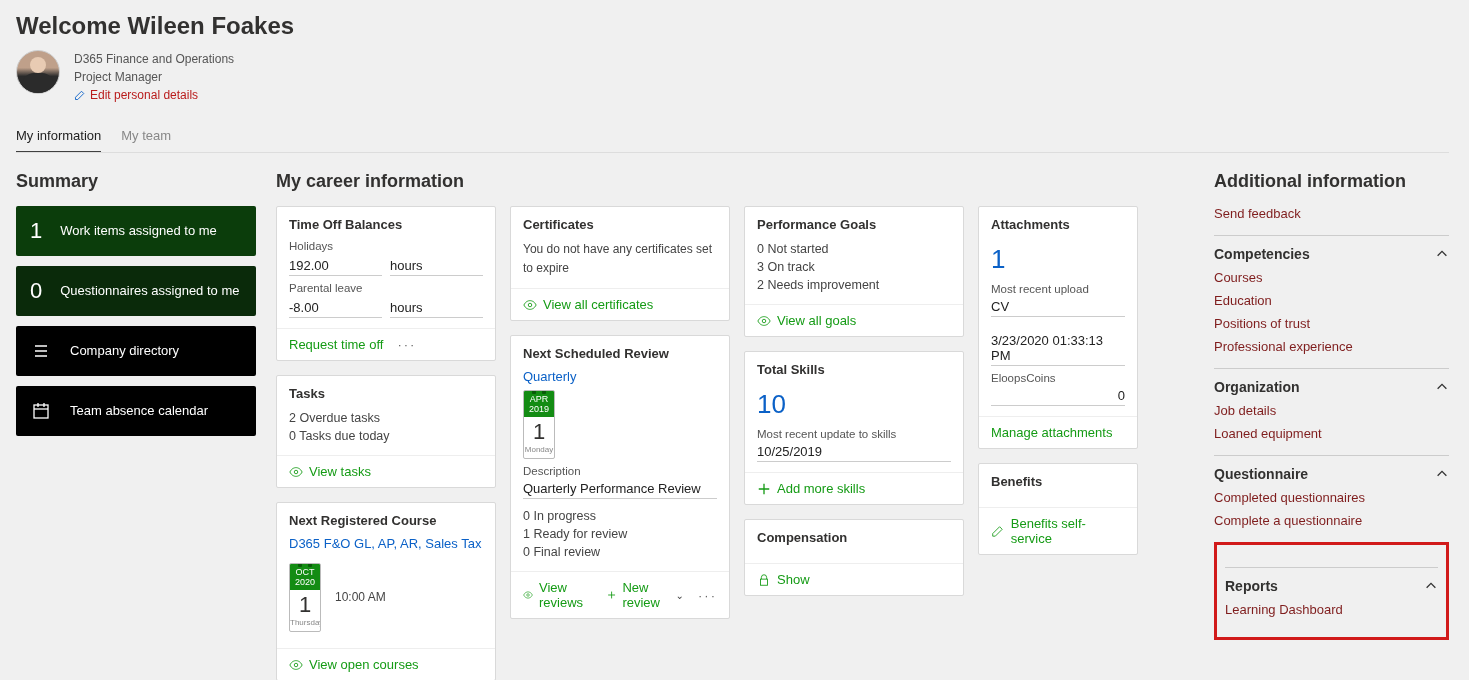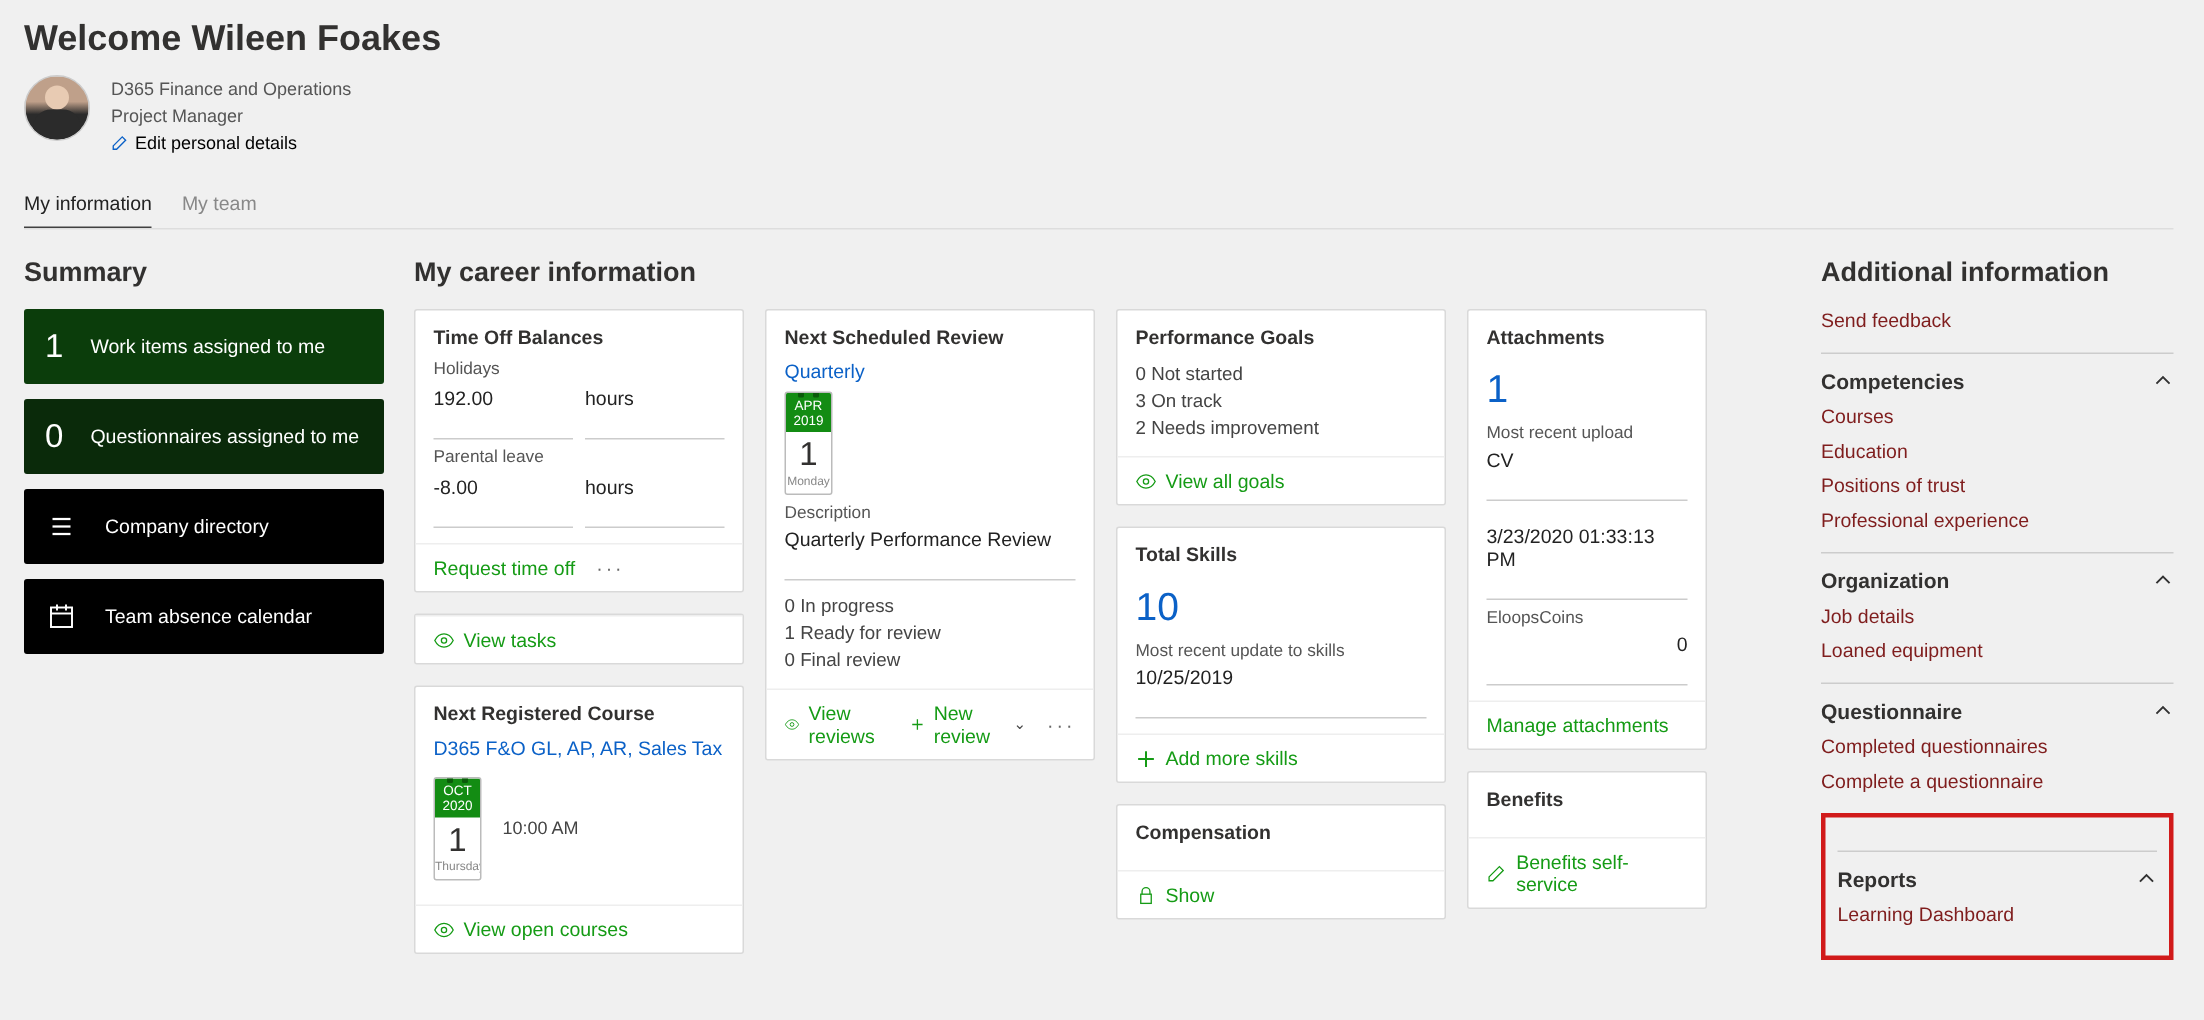--- a/index.html
+++ b/index.html
@@ -24,21 +24,21 @@
 }
 .avatar::before {
   content:""; position:absolute; top:6px; left:50%; transform:translateX(-50%);
   width:16px;height:16px;border-radius:50%;background:#e8cbb3;
 }
 .avatar::after {
   content:""; position:absolute; bottom:-2px; left:50%; transform:translateX(-50%);
   width:32px;height:22px;border-radius:12px 12px 0 0;background:#2b2b2b;
 }
 .profile-meta { font-size:12px; color:#555; line-height:1.5; }
-.edit-link { color:#000000; font-size:12px; display:inline-flex; align-items:center; gap:4px; cursor:pointer; }
+.edit-link { color:#b91c1c; font-size:12px; display:inline-flex; align-items:center; gap:4px; cursor:pointer; }
 .pencil { width:12px; height:12px; }
 
 .tabs { display:flex; gap:20px; border-bottom:1px solid #ddd; margin-bottom:18px; font-size:13px;}
 .tab { padding:4px 0 8px; color:#888; cursor:pointer; }
 .tab.active { color:#222; border-bottom:1px solid #404040; font-weight:500;}
 
 .layout { display:grid; grid-template-columns: 240px 1fr 235px; gap:20px; align-items:flex-start; }
 .section-title { font-size:18px; font-weight:600; margin-bottom:14px; }
 
 
@@ -51,21 +51,21 @@
 .tile .tileicon { width:22px; margin-right:18px; display:flex; justify-content:center; }
 
 
 .cards-wrap { display:flex; gap:14px; align-items:flex-start; flex-wrap:wrap; }
 .col { display:flex; flex-direction:column; gap:14px; width:220px; }
 .card { background:#fff; border:1px solid #d9d9d9; border-radius:2px; }
 .card .pad { padding:10px 12px; }
 .card-title { font-size:13px; font-weight:600; margin-bottom:8px; }
 .field-label { font-size:11.5px; color:#555; margin-top:6px; }
 .field-row { display:flex; gap:8px; margin-top:2px; }
-.input-like { border-bottom:1px solid #ccc; padding:4px 0 19px; font-size:13px; flex:1; color:#222;}
+.input-like { border-bottom:1px solid #ccc; padding:4px 0 2px; font-size:13px; flex:1; color:#222;}
 .input-like.right { text-align:right; }
 .card-actions { border-top:1px solid #eee; padding:8px 12px; display:flex; align-items:center; gap:14px; font-size:13px; color:#159b15; }
 .card-actions .icon { width:14px;height:14px; }
 .more { color:#666; letter-spacing:2px; cursor:pointer; }
 .linkblue { color:#0b61c7; font-size:13px; }
 .linkgreen { color:#159b15; font-size:13px; display:inline-flex; align-items:center; gap:6px; cursor:pointer; }
 .small { font-size:12px; color:#444; line-height:1.6; }
 .bignum { font-size:26px; color:#0b61c7; font-weight:400; padding:4px 0 2px; display:inline-block;}
 .cal {
   width:32px; border:1px solid #bbb; border-radius:2px; overflow:hidden; text-align:center; margin:6px 0;
@@ -172,20 +172,27 @@
                 <div class="input-like">hours</div>
               </div>
             </div>
             <div class="card-actions">
               <span class="linkgreen">Request time off</span>
               <span class="more">···</span>
             </div>
           </div>
 
           <div class="card">
+            <div class="pad">
+              <div class="card-title">Tasks</div>
+              <ul class="plain">
+                <li>2 Overdue tasks</li>
+                <li>0 Tasks due today</li>
+              </ul>
+            </div>
             <div class="card-actions">
               <span class="linkgreen">
                 <svg class="eye" viewBox="0 0 16 16">
                     <path d="M1 8c2-4 5-5 7-5s5 1 7 5c-2 4-5 5-7 5s-5-1-7-5z" fill="none" stroke="#159b15"></path>
                     <circle cx="8" cy="8" r="2" fill="none" stroke="#159b15"></circle>
                   </svg>
                 <span>View tasks</span>
               </span>
             </div>
           </div>
@@ -209,20 +216,35 @@
                     <path d="M1 8c2-4 5-5 7-5s5 1 7 5c-2 4-5 5-7 5s-5-1-7-5z" fill="none" stroke="#159b15"></path>
                     <circle cx="8" cy="8" r="2" fill="none" stroke="#159b15"></circle>
                   </svg>
                 <span>View open courses</span>
               </span>
             </div>
           </div>
         </div>
 
         <div class="col">
+          <div class="card">
+            <div class="pad">
+              <div class="card-title">Certificates</div>
+              <div class="small">You do not have any certificates set to expire</div>
+            </div>
+            <div class="card-actions">
+              <span class="linkgreen">
+                <svg class="eye" viewBox="0 0 16 16">
+                    <path d="M1 8c2-4 5-5 7-5s5 1 7 5c-2 4-5 5-7 5s-5-1-7-5z" fill="none" stroke="#159b15"></path>
+                    <circle cx="8" cy="8" r="2" fill="none" stroke="#159b15"></circle>
+                  </svg>
+                <span>View all certificates</span>
+              </span>
+            </div>
+          </div>
 
           <div class="card">
             <div class="pad">
               <div class="card-title">Next Scheduled Review</div>
               <div class="linkblue" style="margin:6px 0;">Quarterly</div>
               <div class="cal">
                 <div class="hdr">APR 2019</div>
                 <div class="day">1</div>
                 <div class="dow">Monday</div>
               </div>

